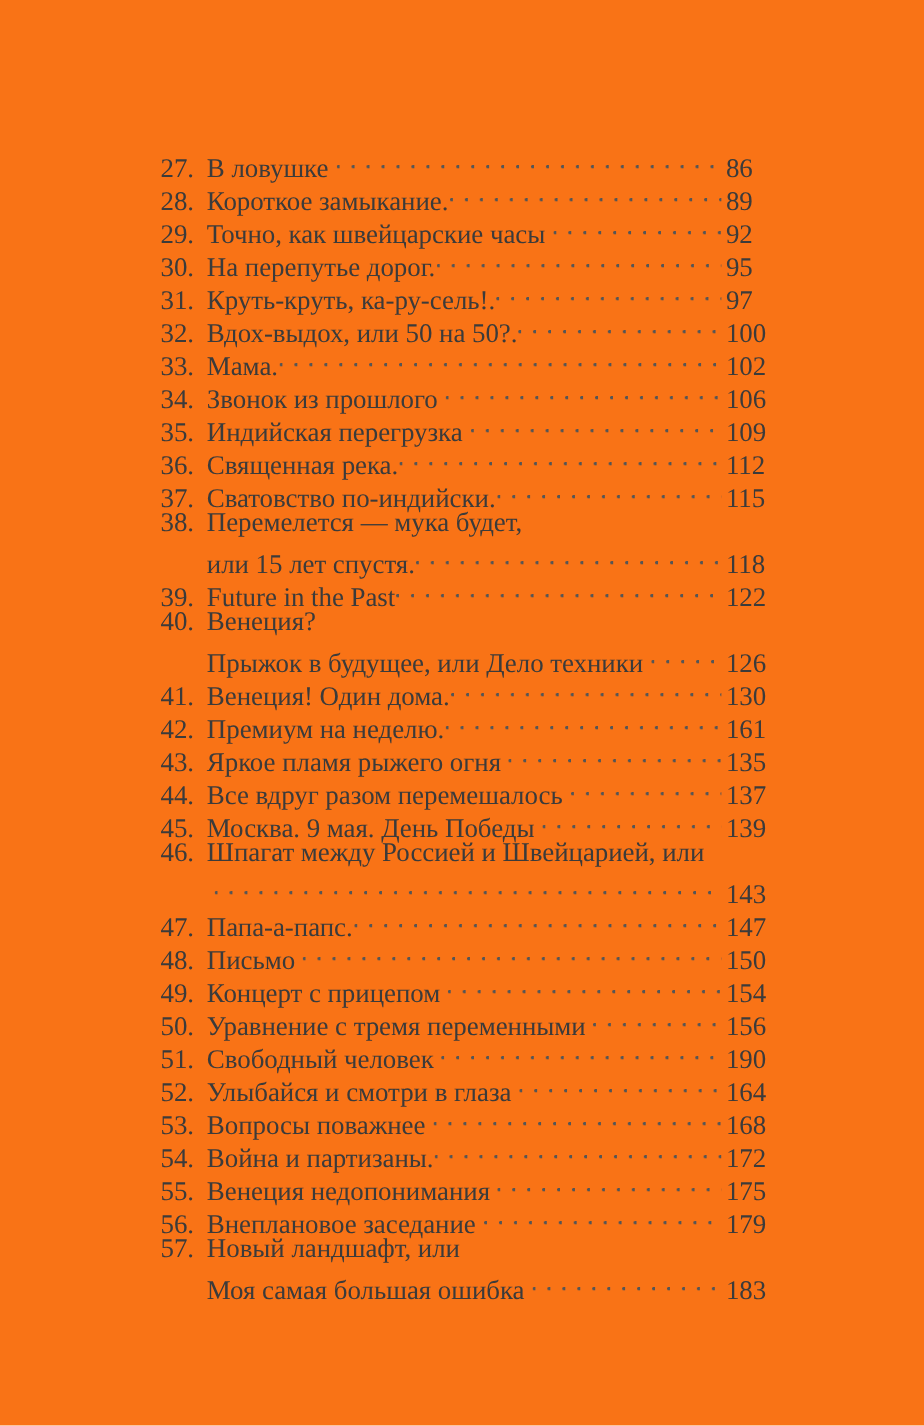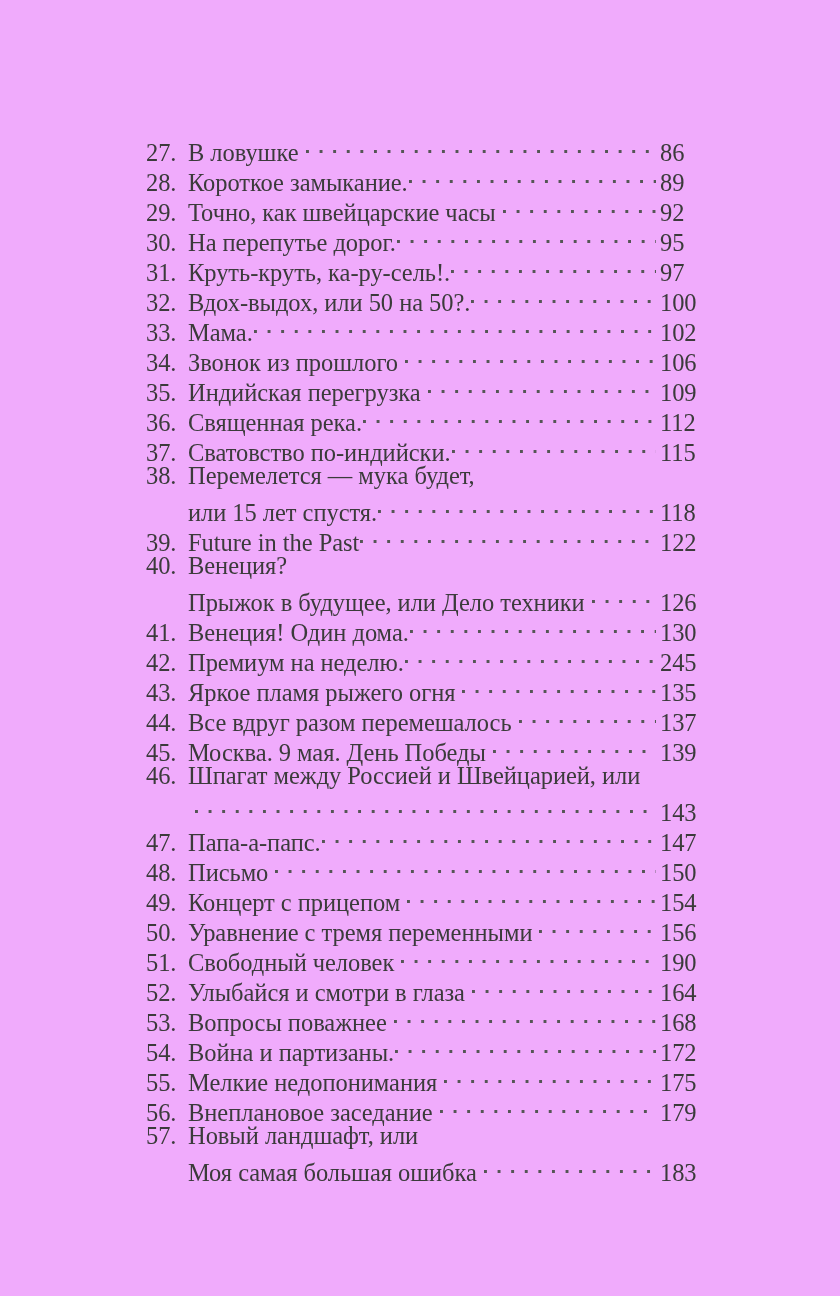--- a/index.html
+++ b/index.html
@@ -6,21 +6,21 @@
   html, body {
     margin: 0;
     padding: 0;
     background: #ffffff;
   }
 
   #page {
     position: relative;
     width: 840px;
     height: 1296px;
-    background: #f0abfc;
+    background: #f97316;
     overflow: hidden;
     font-family: "Liberation Serif", "DejaVu Serif", serif;
     color: #3b3b3b;
     -webkit-font-smoothing: antialiased;
   }
 
   
   #toc {
     position: absolute;
     left: 146px;
@@ -211,21 +211,21 @@
         <span class="gap"></span>
         <span class="title">Венеция! Один дома.</span>
         <span class="leader tight"></span>
         <span class="page-no">130</span>
       </div>
       <div class="toc-line">
         <span class="num">42.</span>
         <span class="gap"></span>
         <span class="title">Премиум на неделю.</span>
         <span class="leader tight"></span>
-        <span class="page-no">245</span>
+        <span class="page-no">161</span>
       </div>
       <div class="toc-line">
         <span class="num">43.</span>
         <span class="gap"></span>
         <span class="title">Яркое пламя рыжего огня</span>
         <span class="leader spaced"></span>
         <span class="page-no">135</span>
       </div>
       <div class="toc-line">
         <span class="num">44.</span>
@@ -304,21 +304,21 @@
       <div class="toc-line">
         <span class="num">54.</span>
         <span class="gap"></span>
         <span class="title">Война и партизаны.</span>
         <span class="leader tight"></span>
         <span class="page-no">172</span>
       </div>
       <div class="toc-line">
         <span class="num">55.</span>
         <span class="gap"></span>
-        <span class="title">Мелкие недопонимания</span>
+        <span class="title">Венеция недопонимания</span>
         <span class="leader spaced"></span>
         <span class="page-no">175</span>
       </div>
       <div class="toc-line">
         <span class="num">56.</span>
         <span class="gap"></span>
         <span class="title">Внеплановое заседание</span>
         <span class="leader spaced"></span>
         <span class="page-no">179</span>
       </div>

